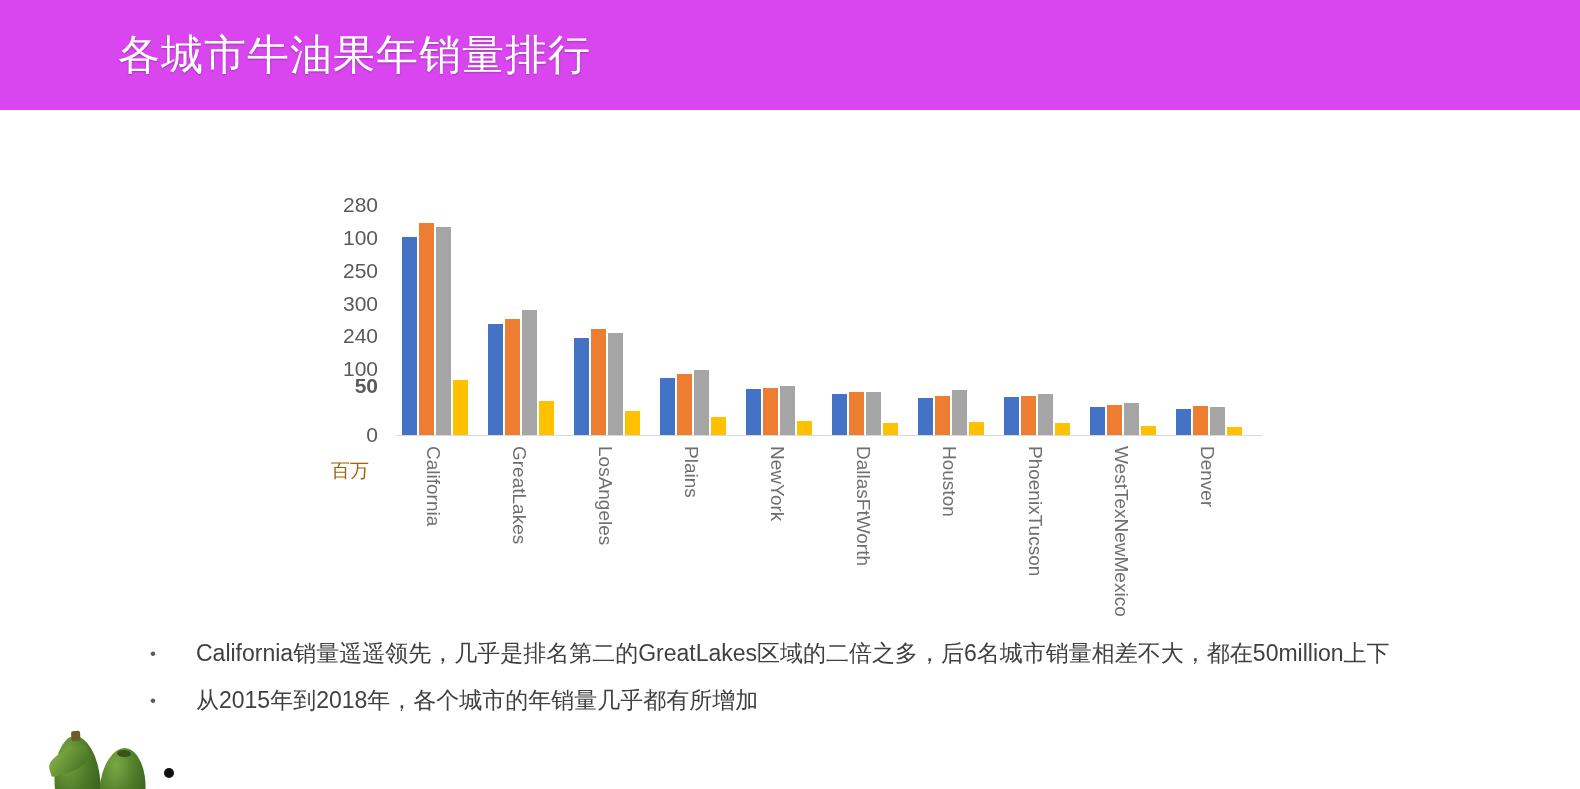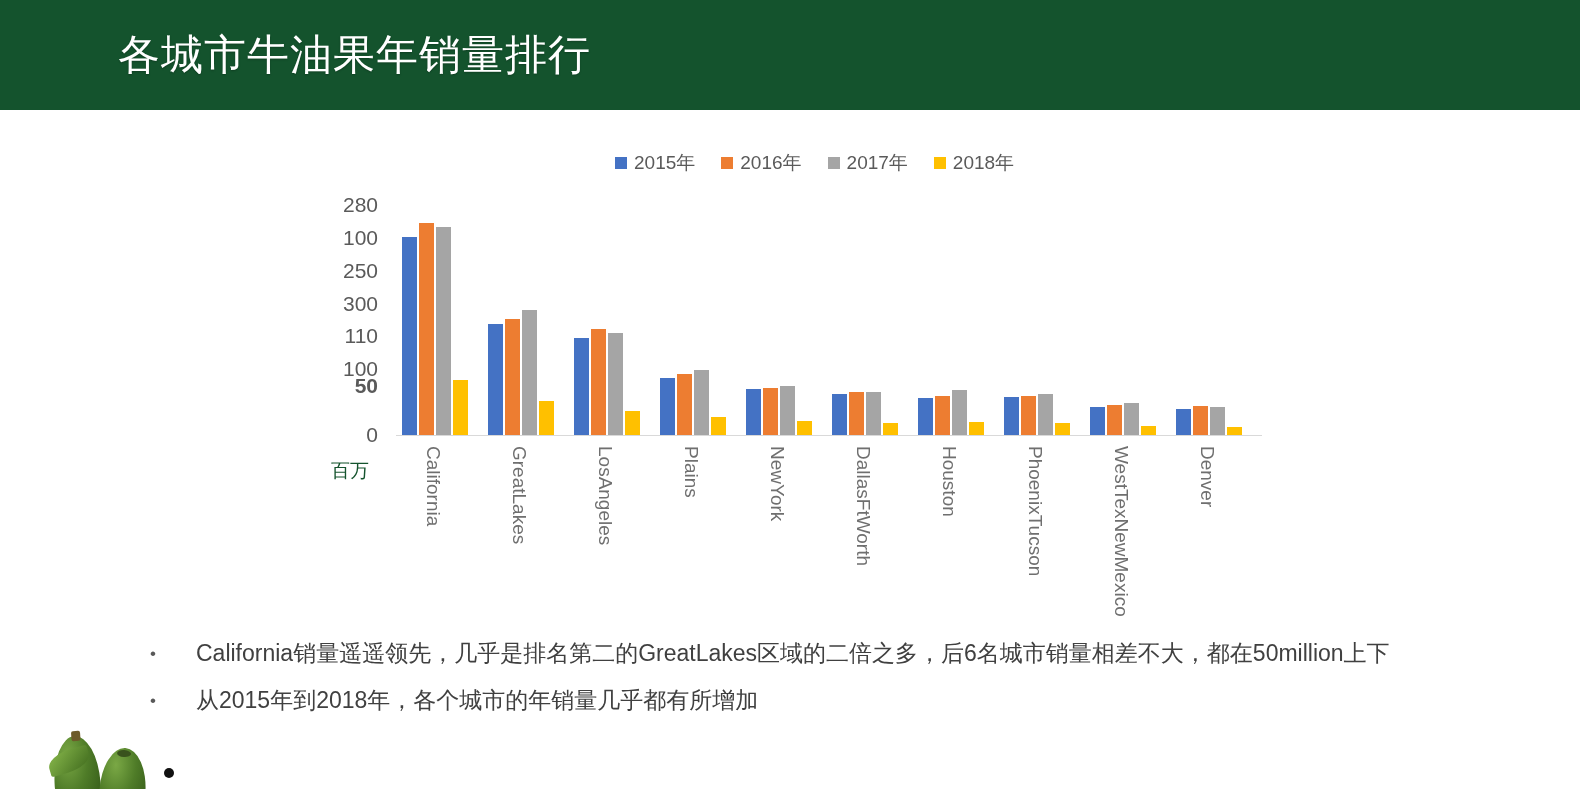--- a/index.html
+++ b/index.html
@@ -10,21 +10,21 @@
     width: 1580px; height: 789px;
     font-family: "Liberation Sans", sans-serif;
     overflow: hidden;
     position: relative;
   }
   
   #header-banner {
     position: absolute;
     left: 0; top: 0;
     width: 1580px; height: 110px;
-    background: #14532d;
+    background: #d946ef;
   }
   #slide-title {
     position: absolute;
     left: 118px; top: 25px;
     font-size: 42px;
     line-height: 60px;
     color: #ffffff;
     letter-spacing: 1px;
     font-weight: 400;
     white-space: nowrap;
@@ -77,21 +77,21 @@
   }
   #y-axis-labels {
     position: absolute;
     left: 318px; top: 95px;
     width: 60px; height: 230px;
   }
   #y-unit-label {
     position: absolute;
     left: 331px; top: 348px;
     font-size: 19px;
-    color: #14532d;
+    color: #a16207;
   }
   
   .bar-group {
     position: absolute;
     bottom: 0;
     display: flex;
     align-items: flex-end;
     gap: 2px;
   }
   .bar {
@@ -178,45 +178,27 @@
 </style>
 </head>
 <body>
 
 <div id="header-banner">
   <div id="slide-title">各城市牛油果年销量排行</div>
 </div>
 
 <div id="chart-area">
 
-  <div id="chart-legend">
-      <div class="legend-item">
-        <span class="legend-swatch" style="background: rgb(68, 114, 196);"></span>
-        <span>2015年</span>
-      </div>
-      <div class="legend-item">
-        <span class="legend-swatch" style="background: rgb(237, 125, 49);"></span>
-        <span>2016年</span>
-      </div>
-      <div class="legend-item">
-        <span class="legend-swatch" style="background: rgb(165, 165, 165);"></span>
-        <span>2017年</span>
-      </div>
-      <div class="legend-item">
-        <span class="legend-swatch" style="background: rgb(255, 192, 0);"></span>
-        <span>2018年</span>
-      </div>
-    </div>
 
   <div id="y-axis-labels">
       <div class="y-tick-label" style="top: 0px;">280</div>
       <div class="y-tick-label" style="top: 32.8571px;">100</div>
       <div class="y-tick-label" style="top: 65.7143px;">250</div>
       <div class="y-tick-label" style="top: 98.5714px;">300</div>
-      <div class="y-tick-label" style="top: 131.429px;">110</div>
+      <div class="y-tick-label" style="top: 131.429px;">240</div>
       <div class="y-tick-label" style="top: 164.286px; text-align: right;">100</div>
       <div class="y-tick-label" style="top: 181px; font-weight: bold;">50</div>
       <div class="y-tick-label" style="top: 230px;">0</div>
     </div>
   <div id="y-unit-label">百万</div>
 
   <div id="axis-line"></div>
   <div id="plot">
       <div class="bar-group" style="left: 6px;">
         <div class="bar bar-2015" title="California 2015年: 301" style="background: rgb(68, 114, 196); height: 197.8px;"></div>

